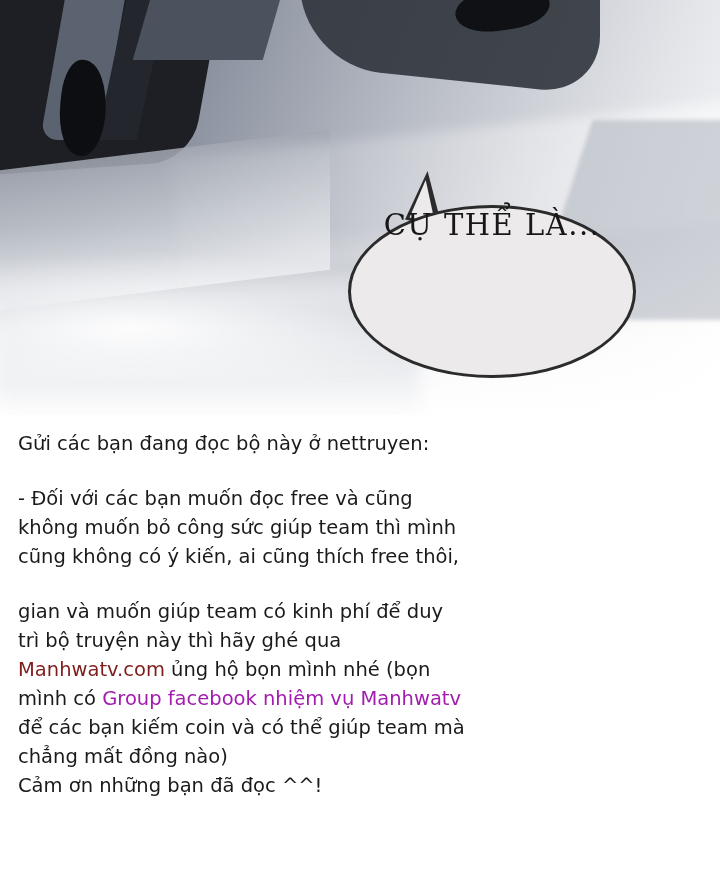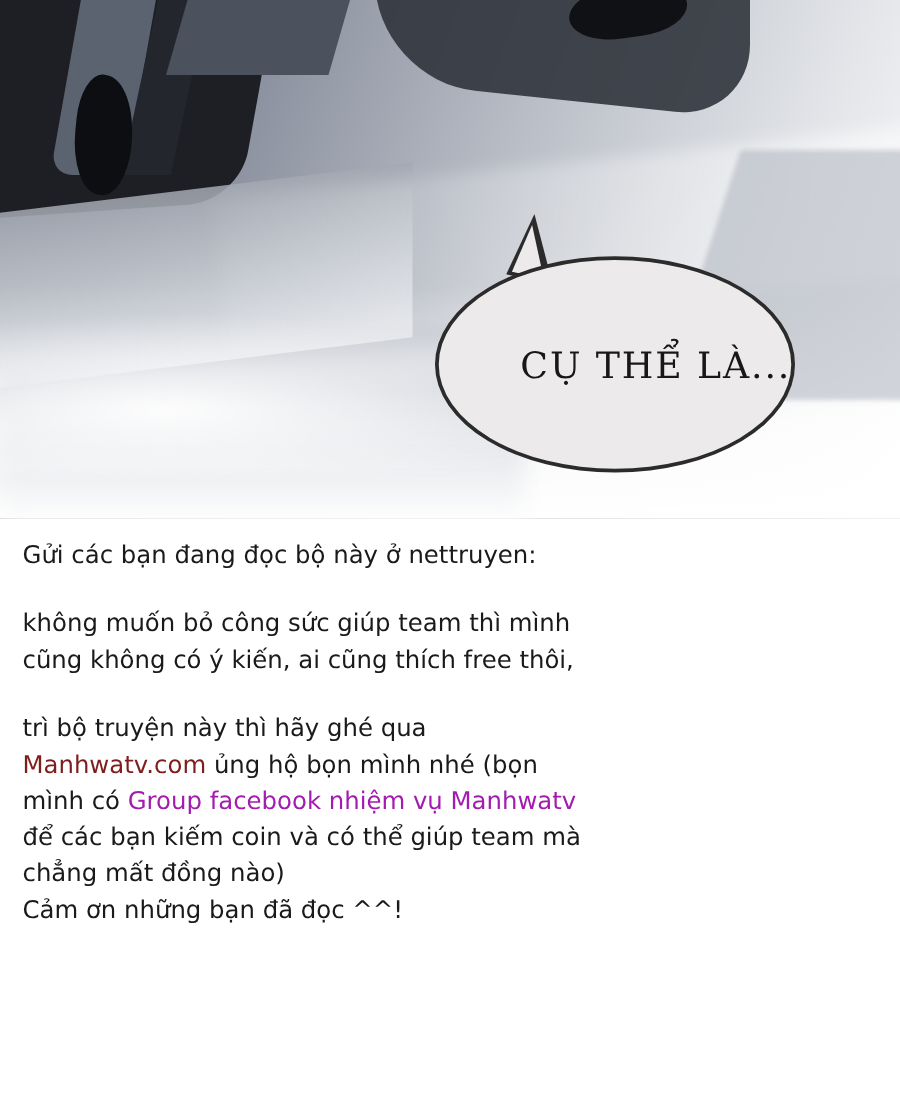--- a/index.html
+++ b/index.html
@@ -134,23 +134,23 @@
     position: absolute;
     left: 348px;
     top: 205px;
     width: 288px;
     height: 173px;
     background: #eceaea;
     border: 3px solid #2b2b2b;
     border-radius: 50% / 50%;
     box-sizing: border-box;
     display: flex;
-    flex-direction: row;
+    flex-direction: column;
     align-items: center;
-    justify-content: flex-end;
+    justify-content: flex-start;
     gap: 4px;
   }
   .balloon-tail {
     position: absolute;
     left: 410px;
     top: 172px;
     width: 0; height: 0;
     border-left: 12px solid transparent;
     border-right: 26px solid transparent;
     border-bottom: 52px solid #2b2b2b;
@@ -220,23 +220,25 @@
 
     <div class="balloon-tail"></div>
     <div class="balloon">
       <div class="balloon-line l1">CỤ THỂ LÀ...</div>
     </div>
   </div>
 
   <div class="note">
     <p>Gửi các bạn đang đọc bộ này ở nettruyen:</p>
     <div class="gap"></div>
+    <p>- Đối với các bạn muốn đọc free và cũng</p>
     <p>không muốn bỏ công sức giúp team thì mình</p>
     <p>cũng không có ý kiến, ai cũng thích free thôi,</p>
     <div class="gap"></div>
+    <p>gian và muốn giúp team có kinh phí để duy</p>
     <p>trì bộ truyện này thì hãy ghé qua</p>
     <p>
       <span class="lnk-red">Manhwatv.com</span><span> ủng hộ bọn mình nhé (bọn</span>
     </p>
     <p>
       <span>mình có </span><span class="lnk-blue">Group facebook nhiệm vụ Manhwatv</span>
     </p>
     <p>để các bạn kiếm coin và có thể giúp team mà</p>
     <p>chẳng mất đồng nào)</p>
     <p>Cảm ơn những bạn đã đọc ^^!</p>

